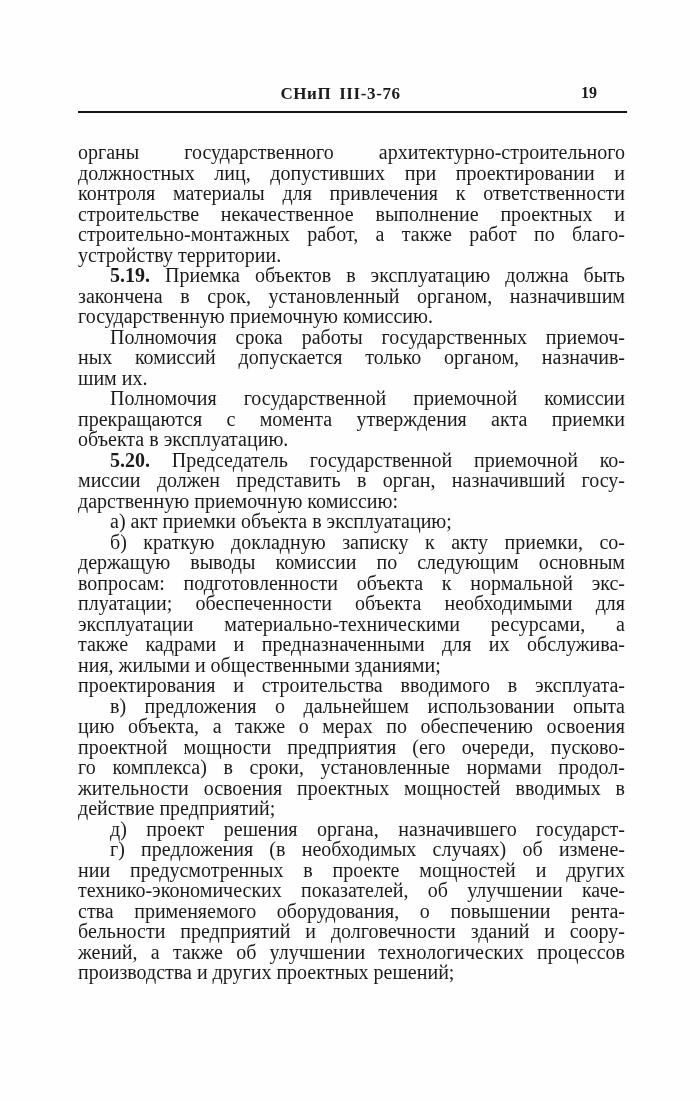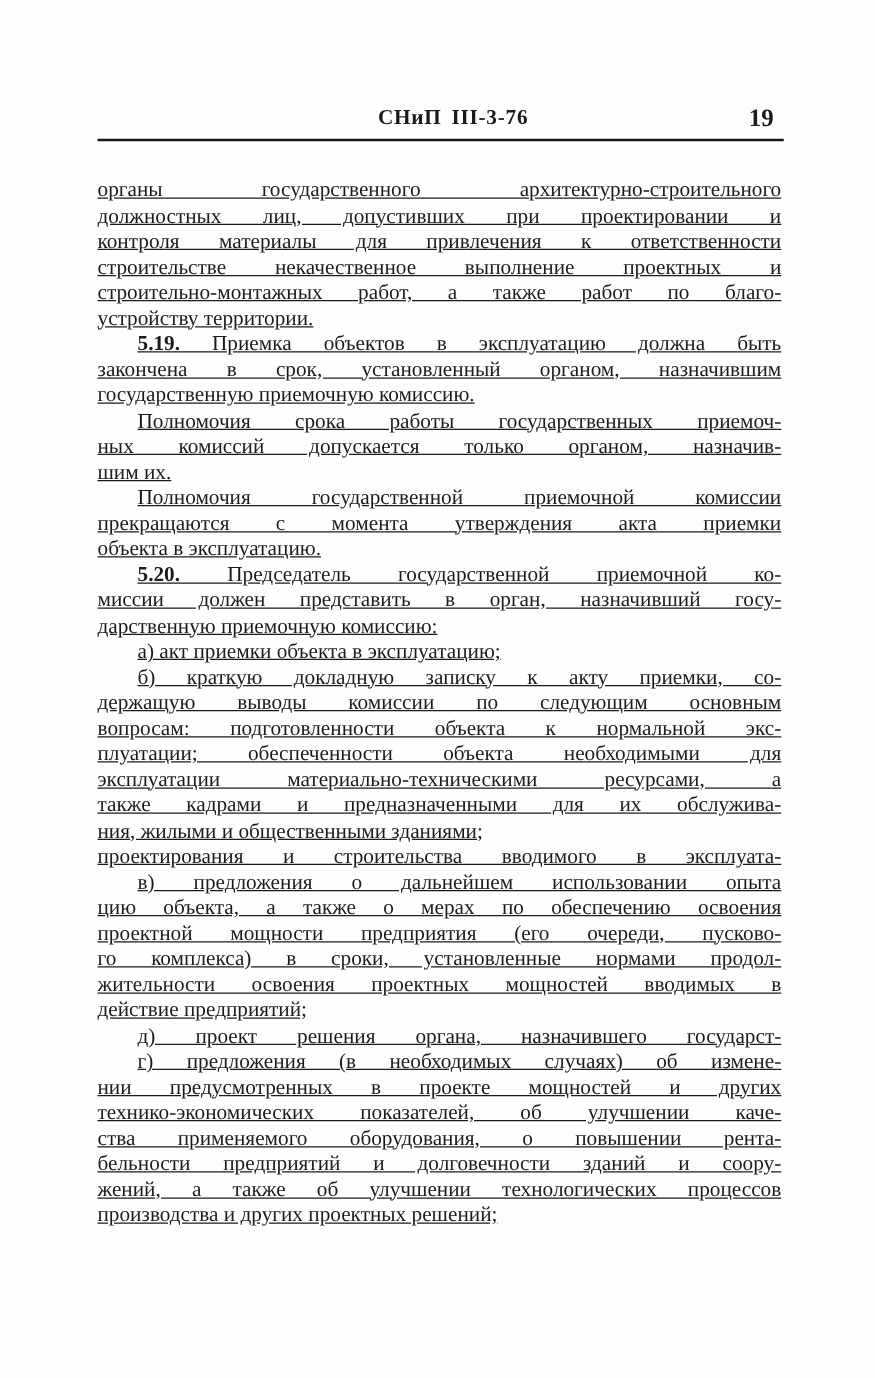--- a/index.html
+++ b/index.html
@@ -11,55 +11,54 @@
     position: relative;
     width: 700px;
     height: 1102px;
     background: #fefefe;
     font-family: "Liberation Serif", "DejaVu Serif", serif;
     color: #1b1b1b;
     overflow: hidden;
   }
   .header {
     position: absolute;
-    left: 88px;
+    left: 66px;
     top: 84px;
     width: 549px;
     height: 24px;
   }
   .running-title {
     text-align: center;
     font-size: 17px;
     font-weight: bold;
     letter-spacing: 0.6px;
     word-spacing: 3px;
   }
   .page-number {
     position: absolute;
     top: 0;
     right: 18px;
-    font-size: 20px;
+    font-size: 16px;
     font-weight: bold;
   }
   .header-rule {
     position: absolute;
     left: 78px;
     top: 111px;
     width: 549px;
     height: 0;
     border-top: 2.5px solid #151515;
   }
   .doc-body {
     position: absolute;
     left: 78px;
     top: 142px;
     width: 547px;
-    font-size: 17px;
+    font-size: 20px;
     line-height: 20.5px;
-    text-decoration: underline;
   }
   .para {
     margin: 0;
     padding: 0;
   }
   .line {
     text-align: justify;
     text-align-last: justify;
     white-space: nowrap0; 
   }

